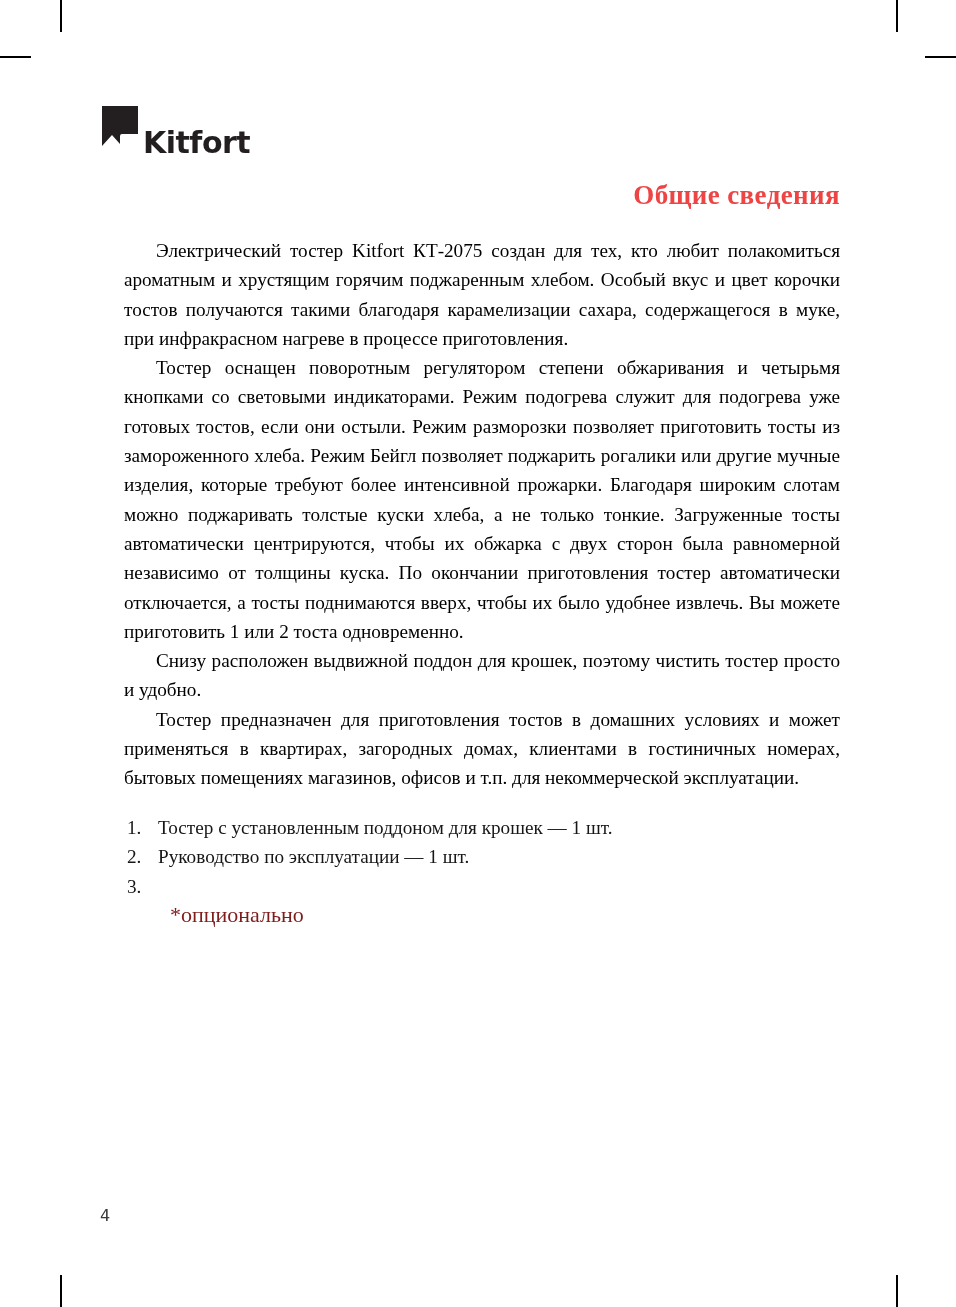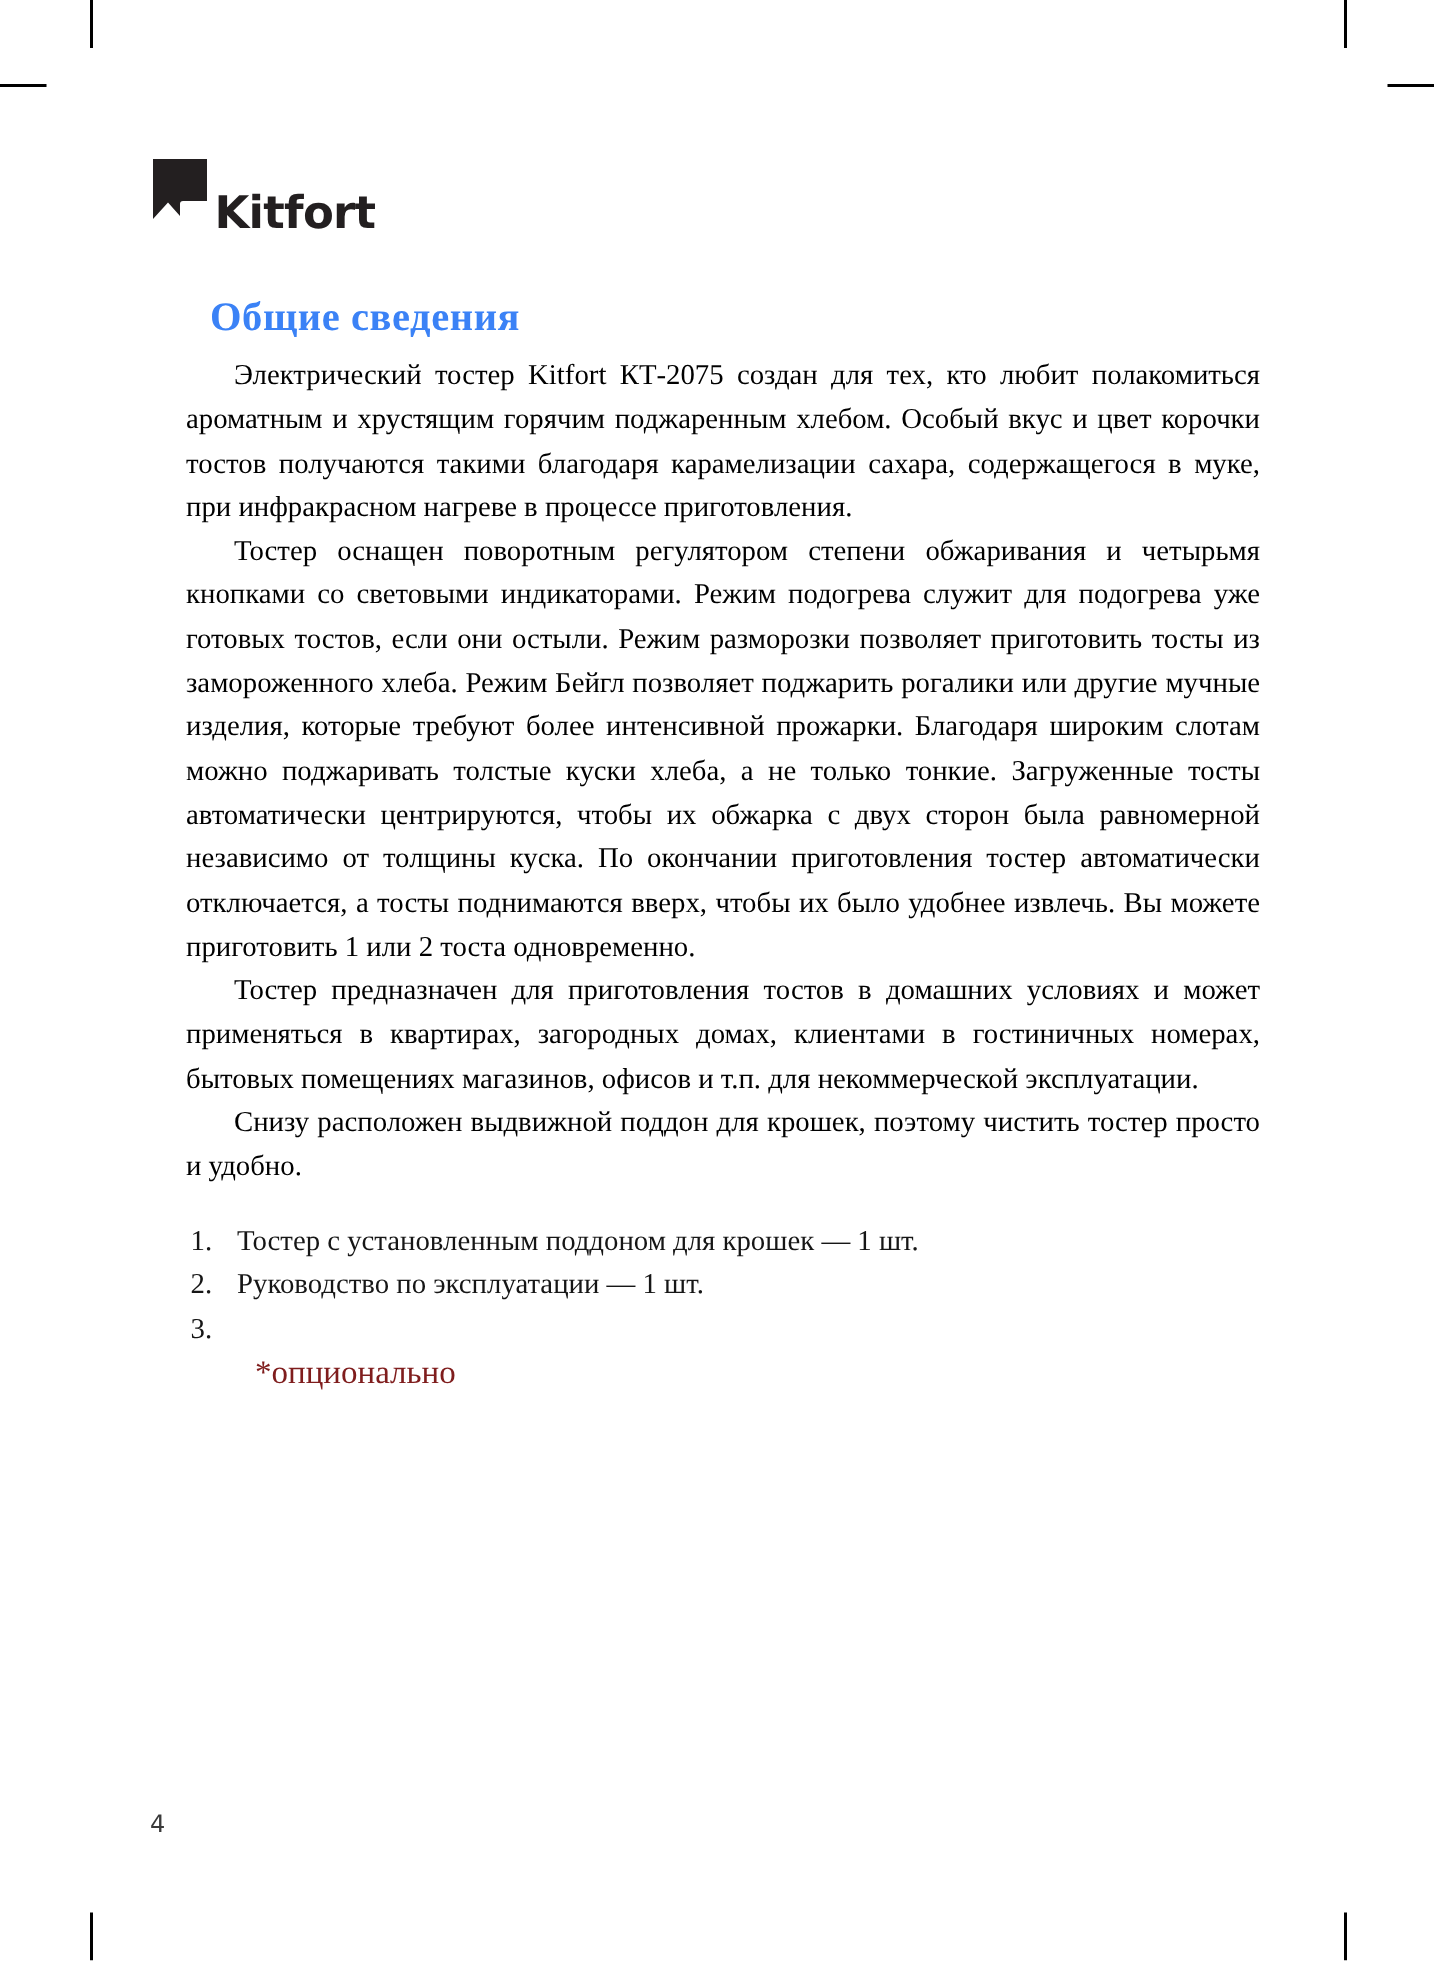--- a/index.html
+++ b/index.html
@@ -64,27 +64,27 @@
     line-height: 1;
     margin-left: 3px;
     margin-bottom: 2px;
   }
 
   
   h1.section-title {
     position: absolute;
     left: 120px;
     width: 716px;
-    margin: 16px;
-    text-align: left;
+    margin: 0;
+    text-align: right;
     font-family: "Liberation Serif", "DejaVu Serif", serif;
     font-weight: 700;
     font-size: 27px;
     letter-spacing: 0.4px;
-    color: #3b82f6;
+    color: #ef4444;
   }
   #title-general { top: 180px; }
   #title-package { top: 757px; }
 
   
   .body-block {
     position: absolute;
     left: 120px;
     width: 716px;
     font-size: 19.2px;
@@ -162,22 +162,22 @@
       <path d="M2 2 H38 V30 H22 Q20 30 20 32 L20 40 L12 31 L2 42 Z" fill="#231f20"></path>
     </svg>
     <span class="brand-word">Kitfort</span>
   </div>
 
   <h1 class="section-title" id="title-general">Общие сведения</h1>
 
   <div class="body-block" id="general-body">
     <p>Электрический тостер Kitfort КТ-2075 создан для тех, кто любит полакомиться ароматным и хрустящим горячим поджаренным хлебом. Особый вкус и цвет корочки тостов получаются такими благодаря карамелизации сахара, содержащегося в муке, при инфракрасном нагреве в процессе приготовления.</p>
     <p>Тостер оснащен поворотным регулятором степени обжаривания и четырьмя кнопками со световыми индикаторами. Режим подогрева служит для подогрева уже готовых тостов, если они остыли. Режим разморозки позволяет приготовить тосты из замороженного хлеба. Режим Бейгл позволяет поджарить рогалики или другие мучные изделия, которые требуют более интенсивной прожарки. Благодаря широким слотам можно поджаривать толстые куски хлеба, а не только тонкие. Загруженные тосты автоматически центрируются, чтобы их обжарка с двух сторон была равномерной независимо от толщины куска. По окончании приготовления тостер автоматически отключается, а тосты поднимаются вверх, чтобы их было удобнее извлечь. Вы можете приготовить 1 или 2 тоста одновременно.</p>
+    <p>Снизу расположен выдвижной поддон для крошек, поэтому чистить тостер просто и удобно.</p>
     <p>Тостер предназначен для приготовления тостов в домашних условиях и может применяться в квартирах, загородных домах, клиентами в гостиничных номерах, бытовых помещениях магазинов, офисов и т.п. для некоммерческой эксплуатации.</p>
-    <p>Снизу расположен выдвижной поддон для крошек, поэтому чистить тостер просто и удобно.</p>
   </div>
 
 
   <ol class="pack-list">
     <li>
       <span class="num">1.</span>
       <span>Тостер с установленным поддоном для крошек — 1 шт.</span>
     </li>
     <li>
       <span class="num">2.</span>

